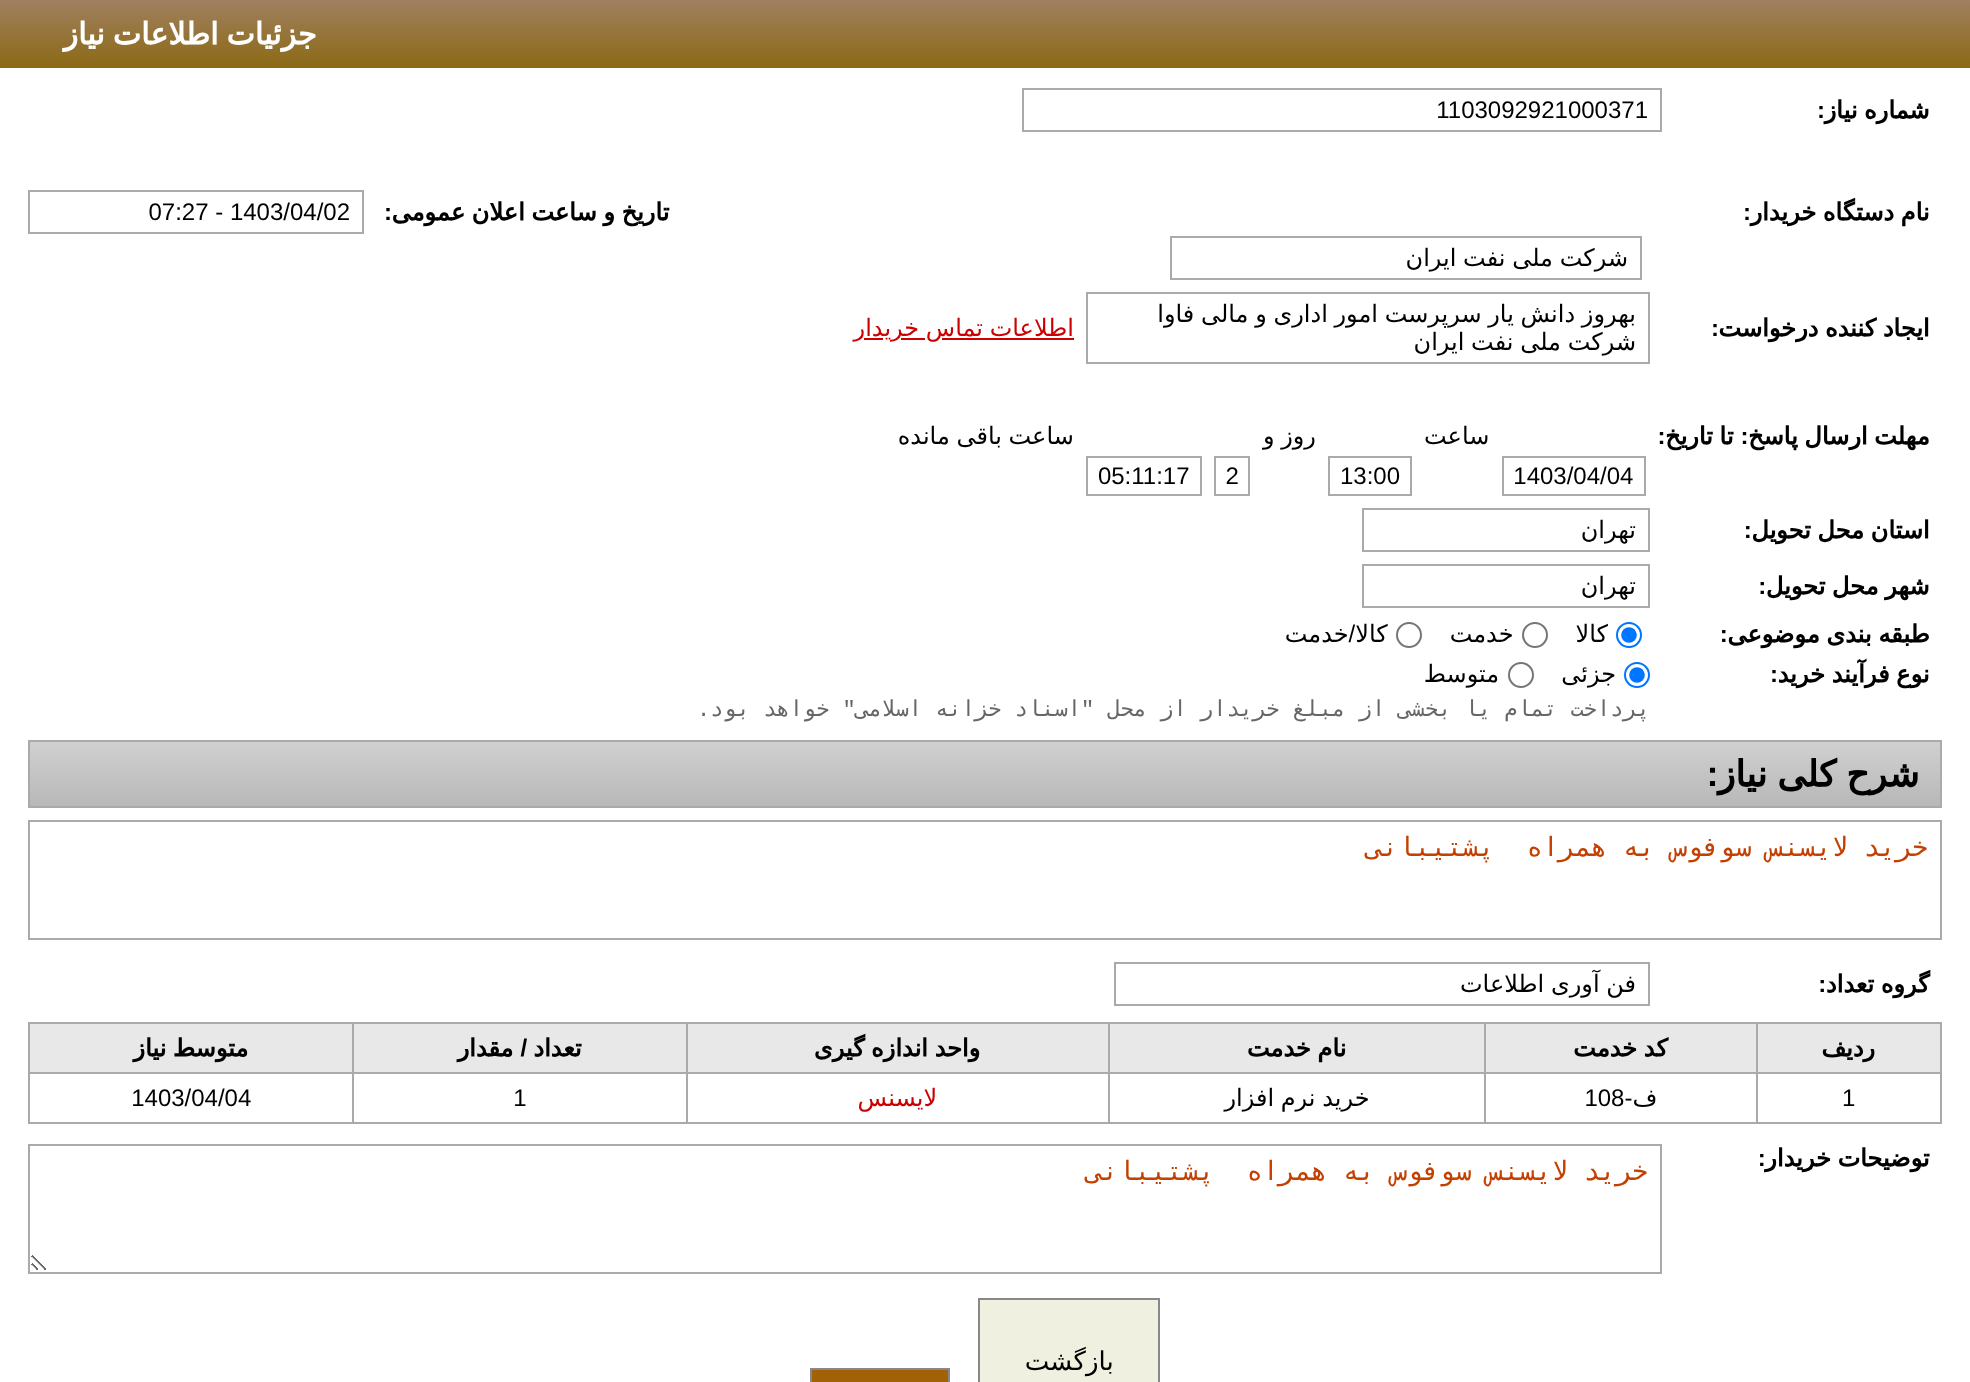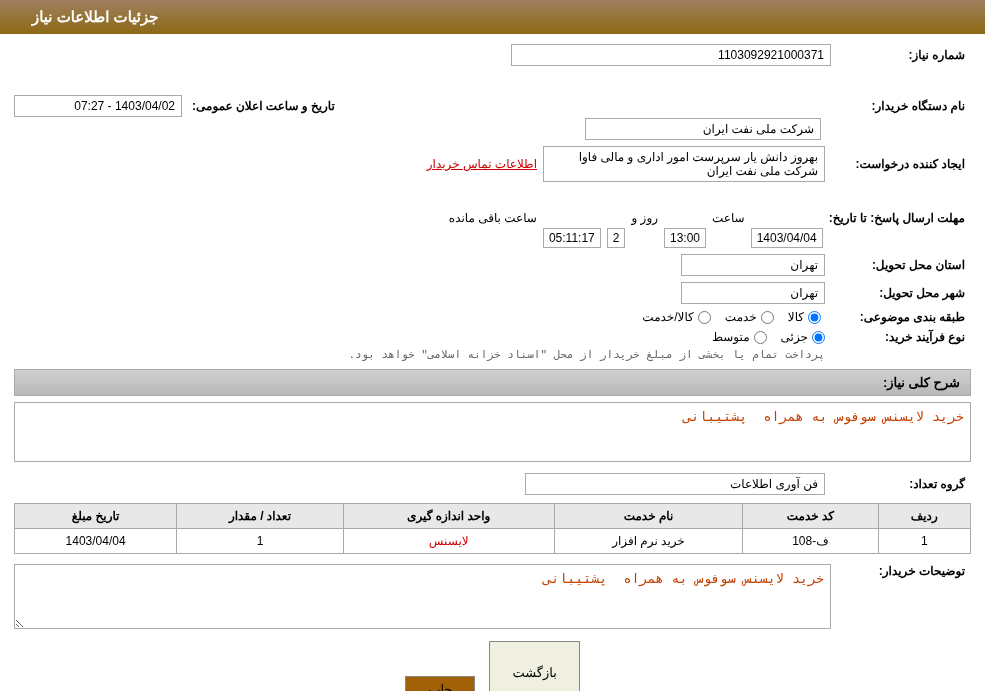--- a/index.html
+++ b/index.html
@@ -62,21 +62,21 @@
     .contact-link {
       color: #c00;
       text-decoration: underline;
       cursor: pointer;
       margin-left: 8px;
     }
     .section-title {
       background: linear-gradient(to bottom, #d0d0d0, #b8b8b8);
       padding: 5px 10px;
       font-weight: bold;
-      font-size: 13px;
+      font-size: 18px;
       margin: 8px 0 6px 0;
       border: 1px solid #aaa;
       text-align: right;
     }
     .radio-group {
       display: flex;
       gap: 14px;
       align-items: center;
       direction: rtl;
     }
@@ -131,21 +131,21 @@
       display: flex;
       align-items: center;
       direction: rtl;
       margin-bottom: 6px;
     }
     .group-box {
       border: 1px solid #aaa;
       background: #fff;
       padding: 3px 6px;
       min-height: 22px;
-      width: 300px;
+      width: 268px;
     }
     .buyer-desc-box {
       border: 1px solid #aaa;
       background: #fff;
       min-height: 65px;
       padding: 6px;
       width: 100%;
       direction: rtl;
       text-align: right;
       color: #c44000;
@@ -286,21 +286,21 @@
     </div>
 
     <table class="info-table">
       <thead>
         <tr>
           <th>ردیف</th>
           <th>کد خدمت</th>
           <th>نام خدمت</th>
           <th>واحد اندازه گیری</th>
           <th>تعداد / مقدار</th>
-          <th>تاریخ مبلغ</th>
+          <th>متوسط نیاز</th>
         </tr>
       </thead>
       <tbody id="services-tbody">
       <tr>
             <td>1</td>
             <td>ف-108</td>
             <td>خرید نرم افزار</td>
             <td style="color: rgb(204, 0, 0);">لایسنس</td>
             <td>1</td>
             <td>1403/04/04</td>

